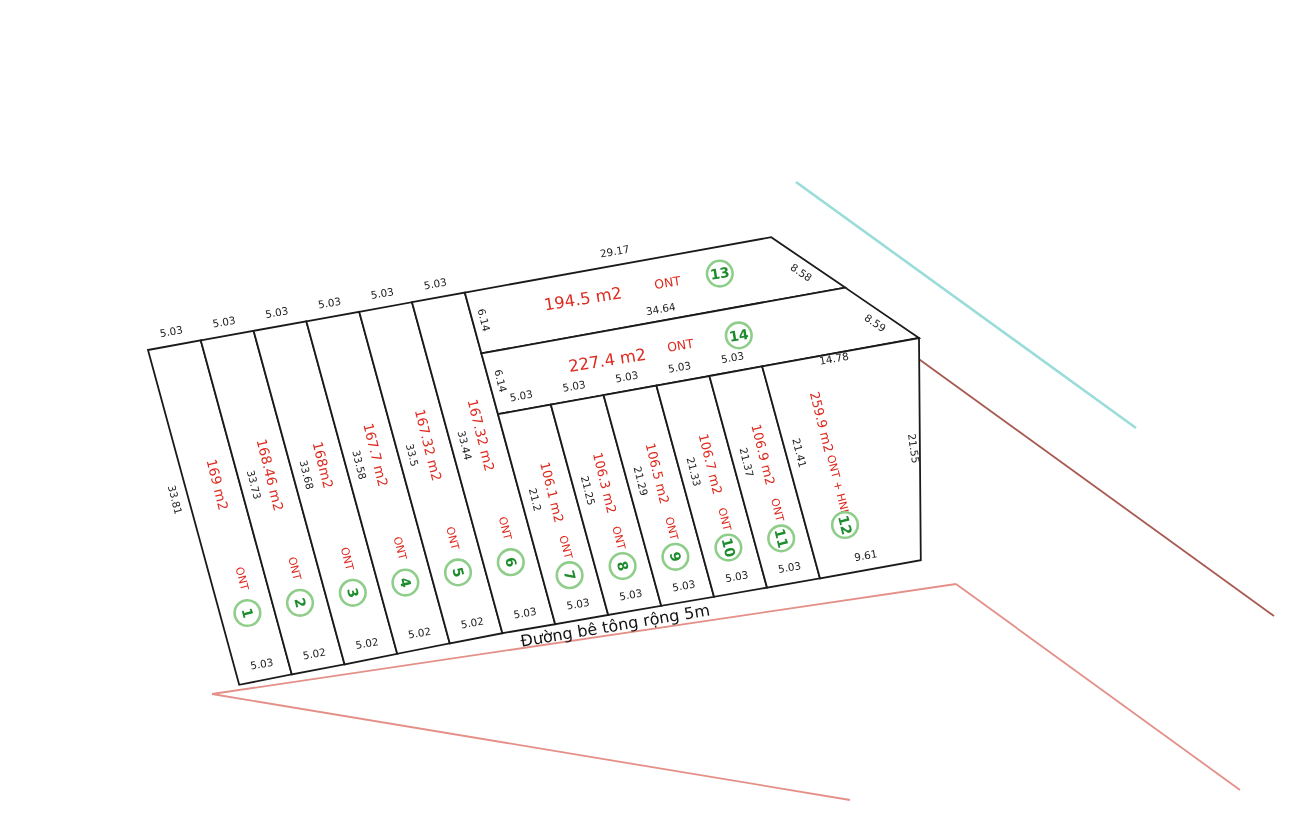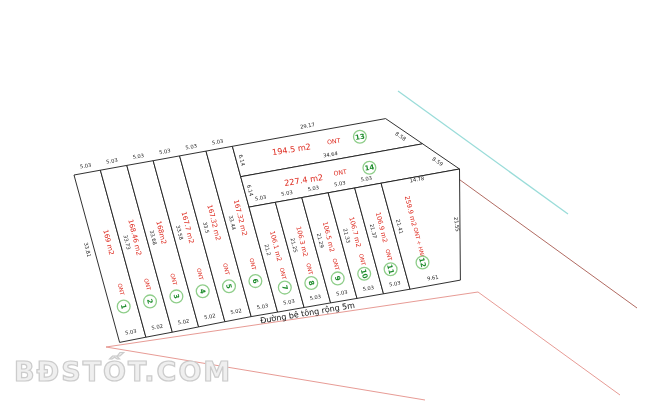--- a/index.html
+++ b/index.html
@@ -130,14 +130,13 @@
       <text x="397.9" y="226.9" font-size="5.2" fill="#222222" text-anchor="middle" transform="rotate(76 397.9 226.9)">21.41</text>
       <text x="417.3" y="181.1" font-size="5.2" fill="#222222" text-anchor="middle" transform="rotate(-10 417.3 181.1)">14.78</text>
       <text x="455.0" y="224.5" font-size="5.2" fill="#222222" text-anchor="middle" transform="rotate(82 455.0 224.5)">21.55</text>
       <text x="433.2" y="279.6" font-size="5.2" fill="#222222" text-anchor="middle" transform="rotate(-10 433.2 279.6)">9.61</text>
       <text x="408.6" y="211.6" font-size="6.5" fill="#de2a1f" text-anchor="middle" transform="rotate(76 408.6 211.6)">259.9 m2</text>
       <text x="417.3" y="243.4" font-size="5.5" fill="#de2a1f" text-anchor="middle" transform="rotate(76 417.3 243.4)">ONT + HNK</text>
       <circle cx="422.5" cy="262.5" r="6.4" fill="#ffffff" stroke="#8fce8a" stroke-width="1.3"></circle>
       <text x="422.5" y="264.9" font-size="7" fill="#1d8c2c" text-anchor="middle" font-weight="bold" transform="rotate(76 422.5 262.5)">12</text>
       <text x="308.0" y="315.5" font-size="8" fill="#111111" text-anchor="middle" transform="rotate(-9.5 308.0 315.5)">Đường bê tông rộng 5m</text>
     </svg>
-  <div id="watermark">BĐSTỐT.COM</div>
 </div>
 
 </body></html>

